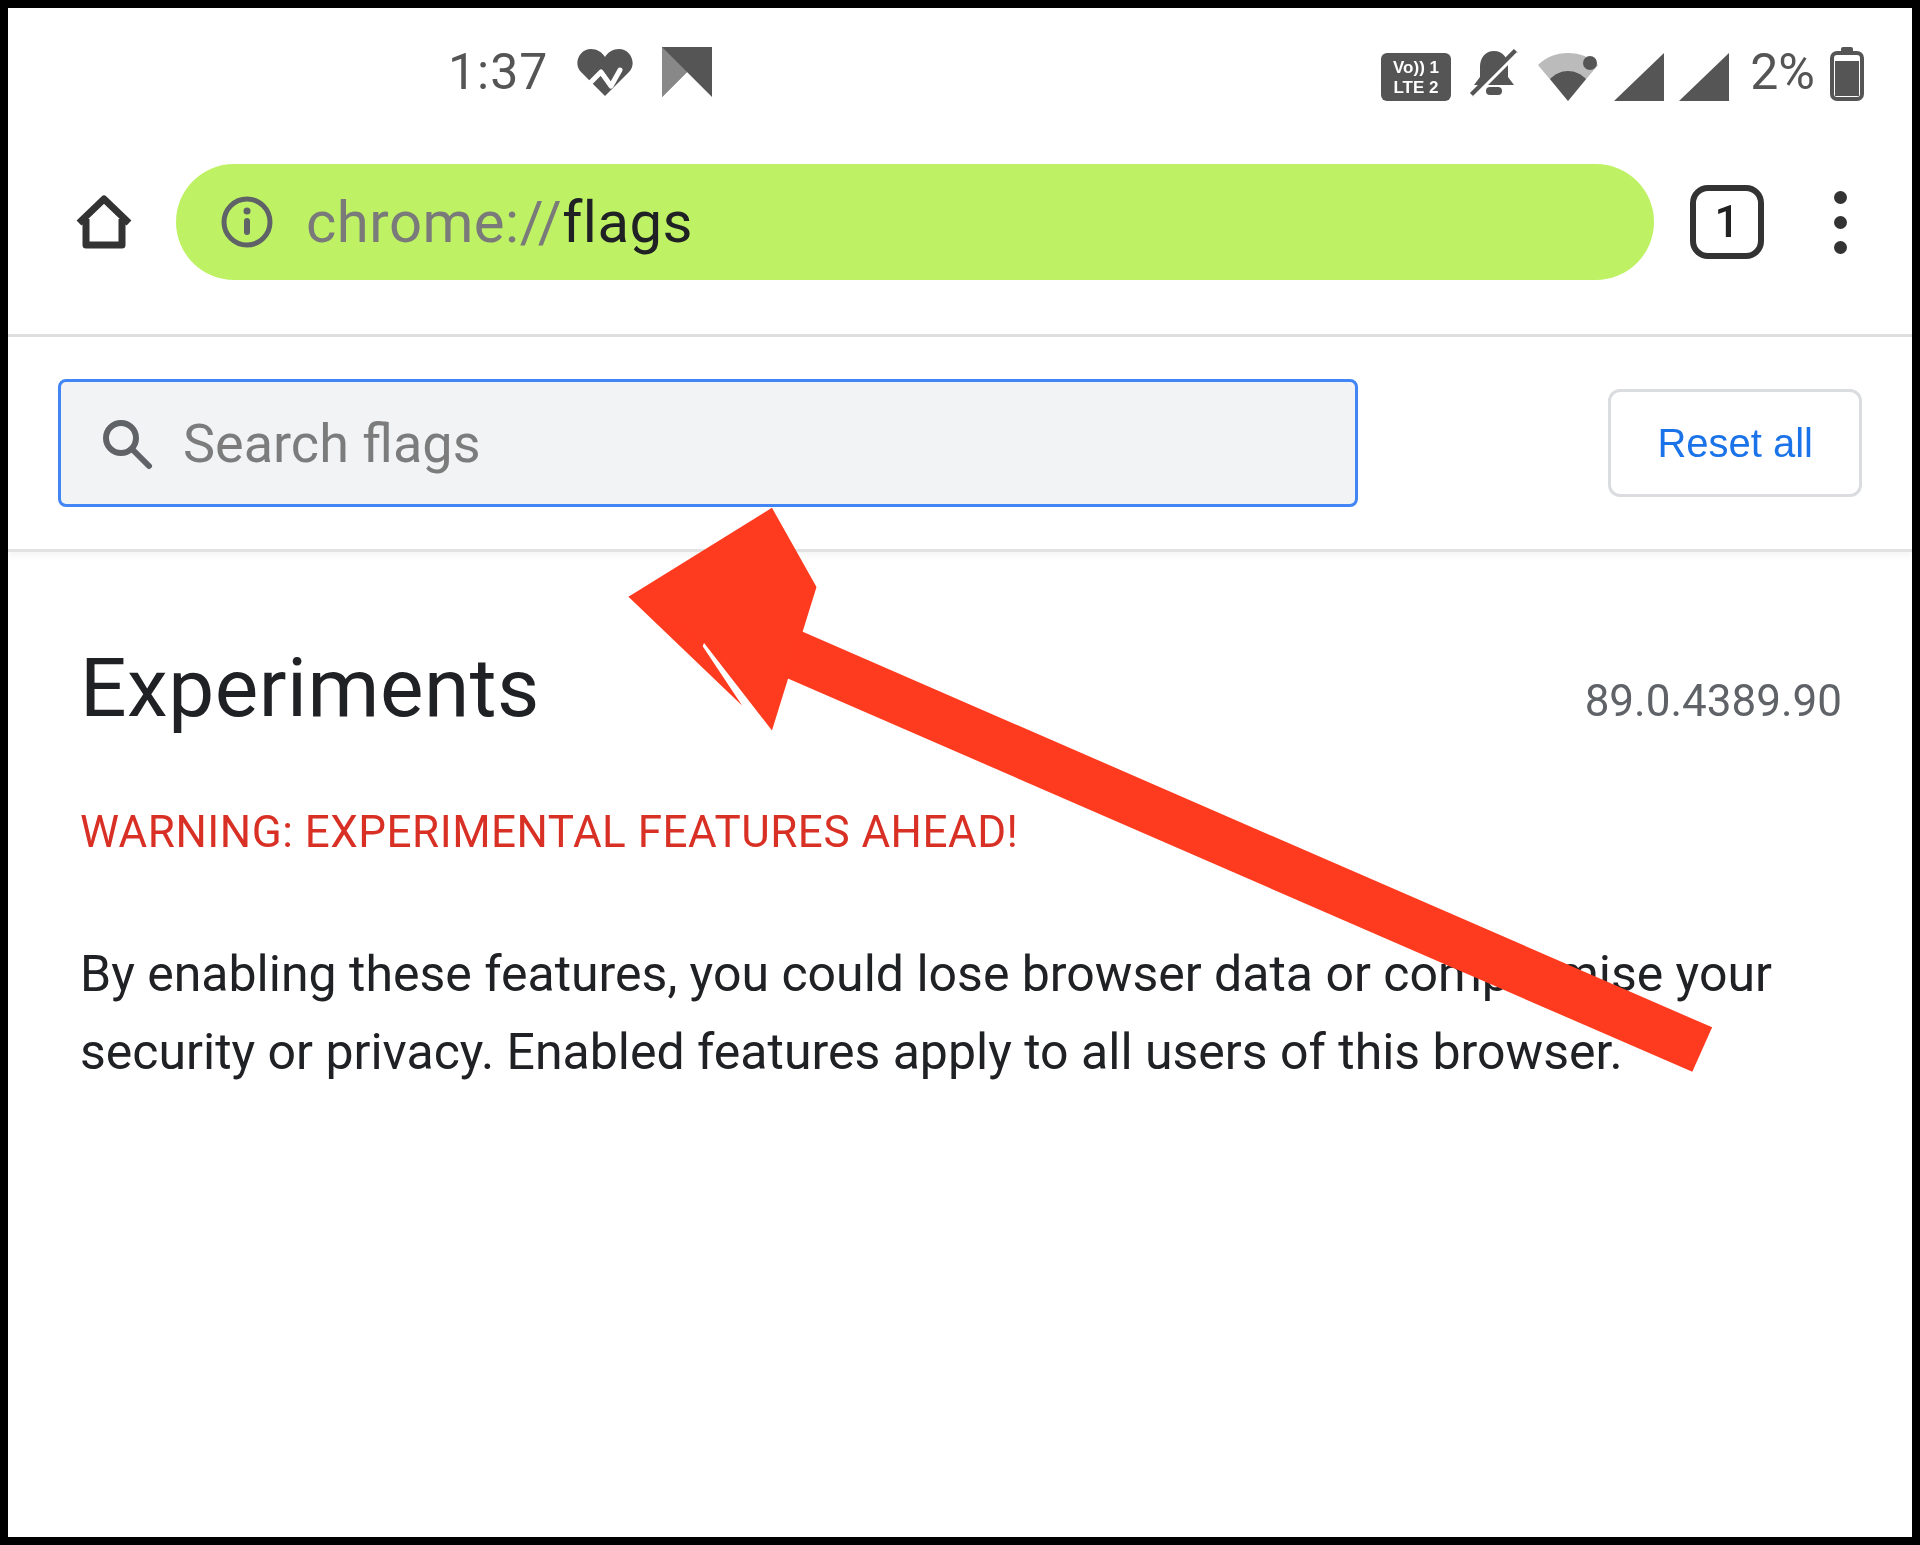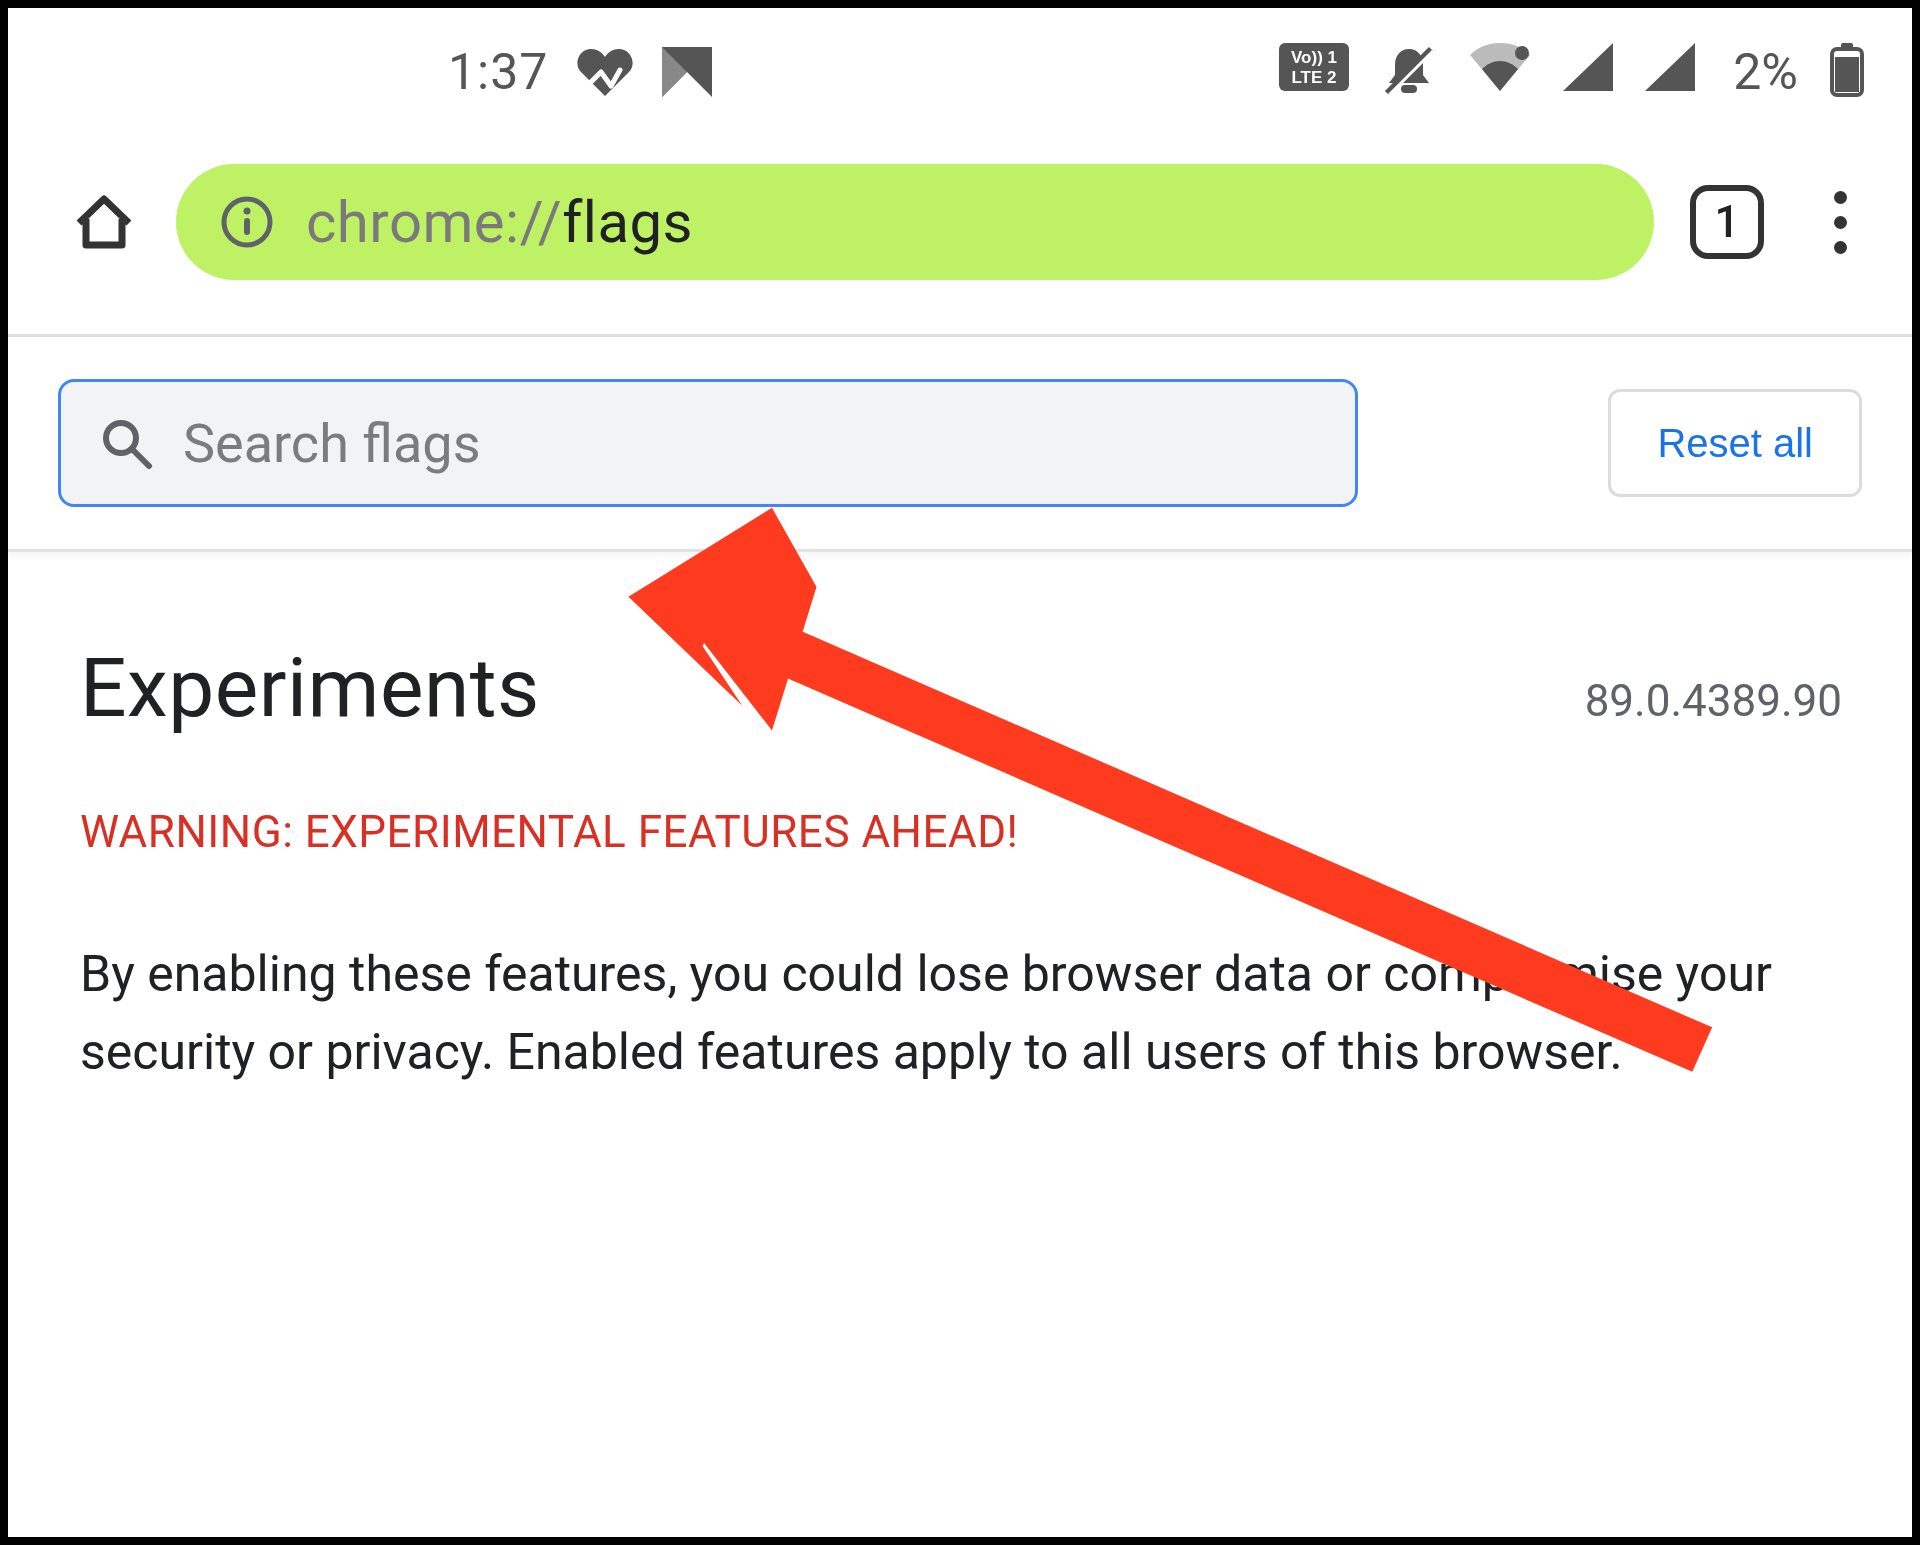--- a/index.html
+++ b/index.html
@@ -32,22 +32,22 @@
   .status-left {
     flex: 0 0 auto;
     display: flex;
     align-items: center;
     gap: 28px;
     padding-left: 440px;
   }
   .status-spacer { flex: 1; }
   .status-right {
     display: flex;
-    align-items: flex-start;
-    gap: 32px;
+    align-items: flex-end;
+    gap: 15px;
   }
   .clock { font-size: 50px; color: #555; letter-spacing: 1px; }
   .ico { display:inline-flex; align-items:center; justify-content:center; }
   .ico svg { display:block; }
   .battery-pct { font-size: 50px; color: #555; margin-left:6px; }
 
   
   .addr-row {
     display: flex;
     align-items: center;
@@ -91,21 +91,21 @@
     padding: 42px 50px 42px 50px;
     border-bottom: 3px solid #e2e2e2;
     box-shadow: 0 4px 6px rgba(0,0,0,0.04);
     background:#fff;
   }
   .search-box {
     flex: 1;
     height: 128px;
     background:#f1f3f4;
     border: 3px solid #4285f4;
-    border-radius: 16px;
+    border-radius: 8px;
     display:flex;
     align-items:center;
     gap: 30px;
     padding: 0 38px;
     max-width: 1300px;
   }
   .search-box input {
     border:none; background:transparent; outline:none;
     font-size:54px; color:#5f6368; width:100%;
     font-family: inherit;

